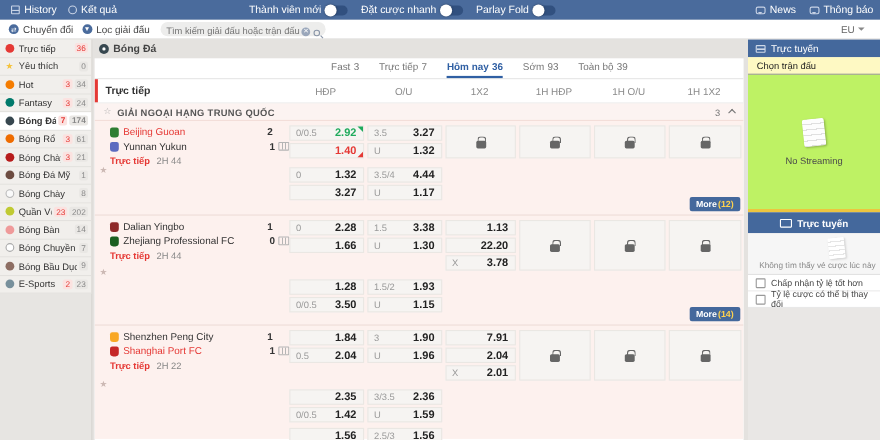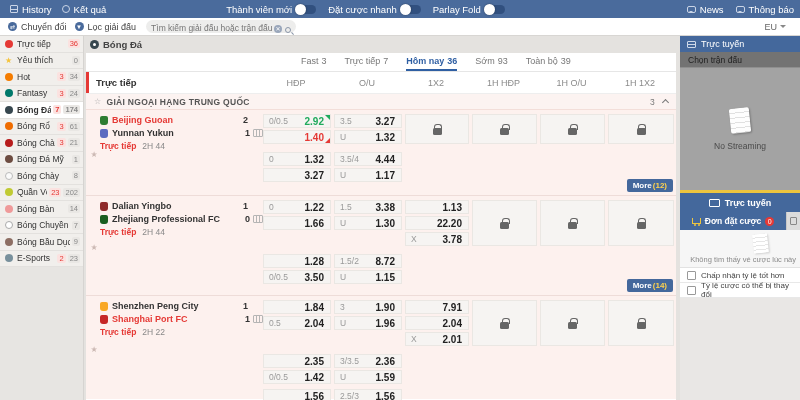--- a/index.html
+++ b/index.html
@@ -69,21 +69,21 @@
   .lstar{color:#aaa;font-size:8px;margin-right:5px;font-weight:normal;cursor:pointer}
   .lcount{margin-left:auto;color:#777;font-weight:normal}
   .chev{width:5px;height:5px;border-left:1.5px solid #777;border-top:1.5px solid #777;
     transform:rotate(45deg);margin-left:8px;margin-top:2px;cursor:pointer}
   .match{position:relative;display:flex;padding:4px 2px 0 2px;border-bottom:1px solid #eedcd8;height:86px}
   .match.h100{height:100px}.match.h103{height:103px;border-bottom:none}
   .mstar{width:12px;color:#ccb9b4;font-size:8px;display:flex;align-items:center;justify-content:center;cursor:pointer}
   .minfo{width:164px;font-size:9px;cursor:pointer}
   .trow{display:flex;align-items:center;height:12px;margin-bottom:1px}
   .crest{width:8px;height:9px;border-radius:2px 2px 3px 3px;margin-right:4px;flex:none}
-  .tname{flex:1;font-weight:bold;color:#333;white-space:nowrap;overflow:hidden}
+  .tname{flex:1;font-weight:normal;color:#333;white-space:nowrap;overflow:hidden}
   .tname.live{color:#e53935}
   .tscore{width:12px;text-align:right;font-weight:bold;color:#333}
   .aft{width:12px;margin-left:3px}
   .statsicon{width:10px;height:8px;margin-left:3px;border:1px solid #b5b5b5;border-radius:1px;
     background:linear-gradient(90deg,transparent 2px,#b5b5b5 2px,#b5b5b5 3px,transparent 3px,transparent 5px,#b5b5b5 5px,#b5b5b5 6px,transparent 6px)}
   .srow{display:flex;align-items:center;margin-top:2px;font-size:8.5px}
   .livelab{color:#e53935;font-weight:bold}
   .mtime{color:#888;margin-left:6px}
   .odds{display:flex;gap:3px;align-items:flex-start}
   .oc{display:flex;flex-direction:column}
@@ -101,23 +101,23 @@
   .lock:before{content:"";position:absolute;left:1.5px;top:-4px;width:6px;height:5px;
     border:1.5px solid #666;border-bottom:none;border-radius:3px 3px 0 0}
   .more{position:absolute;right:3px;bottom:3px;height:13px;background:#44689c;border-radius:2px;
     color:#fff;font-size:8px;font-weight:bold;display:flex;align-items:center;padding:0 6px;cursor:pointer}
   .more .cnt{color:#ffd24d;margin-left:1px}
   
   .rightbar{position:absolute;left:680px;top:36px;width:120px;height:364px;background:#e9e7e5}
   .rb-head{height:16px;background:#44689c;color:#fff;font-size:9px;display:flex;align-items:center;gap:5px;padding:0 7px}
   .listic{width:9px;height:7px;border:1px solid #cfd9e8;border-radius:1px;
     background:linear-gradient(#cfd9e8 1px,transparent 1px) 0 2px/9px 2px no-repeat}
-  .rb-select{height:16px;background:#737373;color:#222;font-size:8.5px;display:flex;align-items:center;
+  .rb-select{height:16px;background:#fef9c3;color:#222;font-size:8.5px;display:flex;align-items:center;
     padding:0 8px;border-bottom:1px solid #8f8f8f;cursor:pointer}
-  .rb-stream{height:122px;background:#a3a3a3;display:flex;flex-direction:column;align-items:center;justify-content:center}
+  .rb-stream{height:122px;background:#bef264;display:flex;flex-direction:column;align-items:center;justify-content:center}
   .paper{width:20px;height:25px;background:#fdfdfd;border-radius:2px;transform:rotate(-6deg);
     box-shadow:1px 1px 2px rgba(0,0,0,.25);
     background-image:repeating-linear-gradient(#fdfdfd 0 4px,#e0e0e0 4px 5px)}
   .nostream{margin-top:8px;font-size:8.5px;color:#4a4a4a}
   .yellowline{height:3px;background:#edc53f}
   .rb-livebtn{height:19px;background:#44689c;color:#fff;font-size:9px;font-weight:bold;
     display:flex;align-items:center;justify-content:center;gap:5px;cursor:pointer}
   .tvic{width:11px;height:8px;border:1.2px solid #fff;border-radius:1px}
   .rb-tabs{height:18px;display:flex}
   .rb-tab-active{flex:1;background:#44689c;color:#fff;font-size:8.5px;font-weight:bold;
@@ -441,21 +441,21 @@
           </div>
           <div class="srow">
             <span class="livelab">Trực tiếp</span>
             <span class="mtime">2H 44</span>
           </div>
         </div>
         <div class="odds">
           <div class="oc w1">
             <div class="cellrow">
               <span class="cl">0</span>
-              <span class="cv">1.22</span>
+              <span class="cv">2.28</span>
             </div>
             <div class="cellrow">
               <span class="cl"></span>
               <span class="cv">1.66</span>
             </div>
             <div class="gap6" style="height:22px"></div>
             <div class="cellrow">
               <span class="cl"></span>
               <span class="cv">1.28</span>
             </div>
@@ -469,21 +469,21 @@
               <span class="cl">1.5</span>
               <span class="cv">3.38</span>
             </div>
             <div class="cellrow">
               <span class="cl">U</span>
               <span class="cv">1.30</span>
             </div>
             <div class="gap6" style="height:22px"></div>
             <div class="cellrow">
               <span class="cl">1.5/2</span>
-              <span class="cv">8.72</span>
+              <span class="cv">1.93</span>
             </div>
             <div class="cellrow">
               <span class="cl">U</span>
               <span class="cv">1.15</span>
             </div>
           </div>
           <div class="oc w3">
             <div class="cellrow">
               <span class="cl"></span>
               <span class="cv">1.13</span>
@@ -633,30 +633,20 @@
   </div>
   <div class="rb-stream">
     <div class="paper"></div>
     <div class="nostream">No Streaming</div>
   </div>
   <div class="yellowline"></div>
   <div class="rb-livebtn">
     <span class="tvic"></span>
     <span>Trực tuyến</span>
   </div>
-  <div class="rb-tabs">
-    <div class="rb-tab-active">
-      <span class="cartic"></span>
-      <span>Đơn đặt cược</span>
-      <span class="betbadge">0</span>
-    </div>
-    <div class="rb-tab-stub">
-      <span class="stubic"></span>
-    </div>
-  </div>
   <div class="rb-empty">
     <div class="paper2"></div>
     <div class="emptytext">Không tìm thấy vé cược lúc này</div>
   </div>
   <div class="cbrow">
     <span class="cbox"></span>
     <span>Chấp nhận tỷ lệ tốt hơn</span>
   </div>
   <div class="cbrow">
     <span class="cbox"></span>

